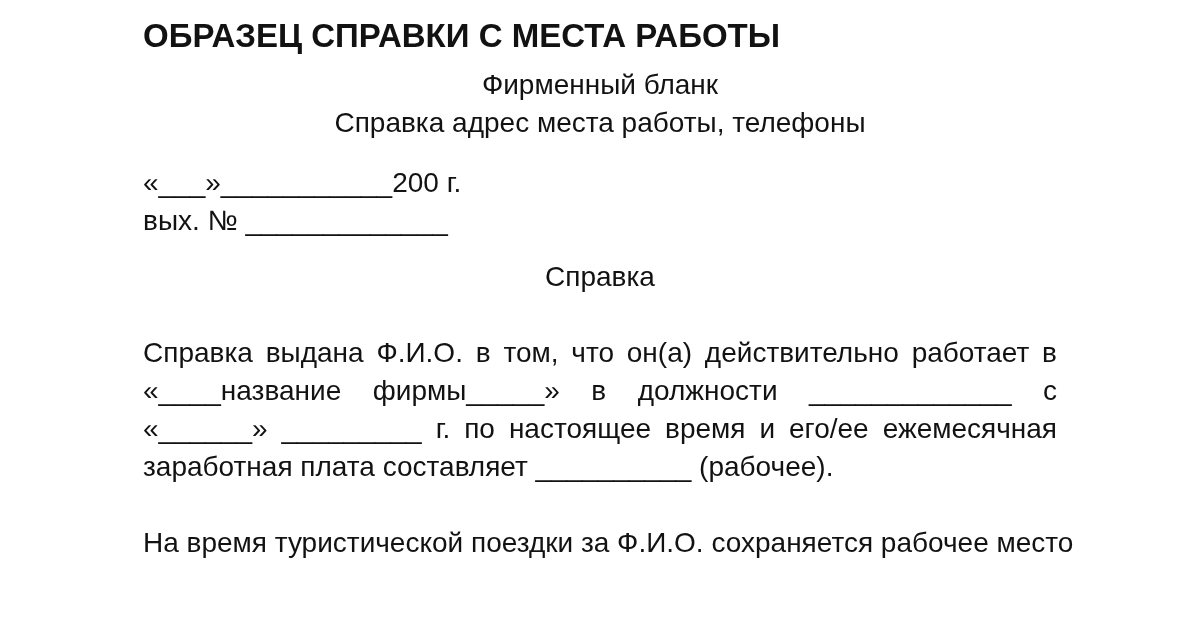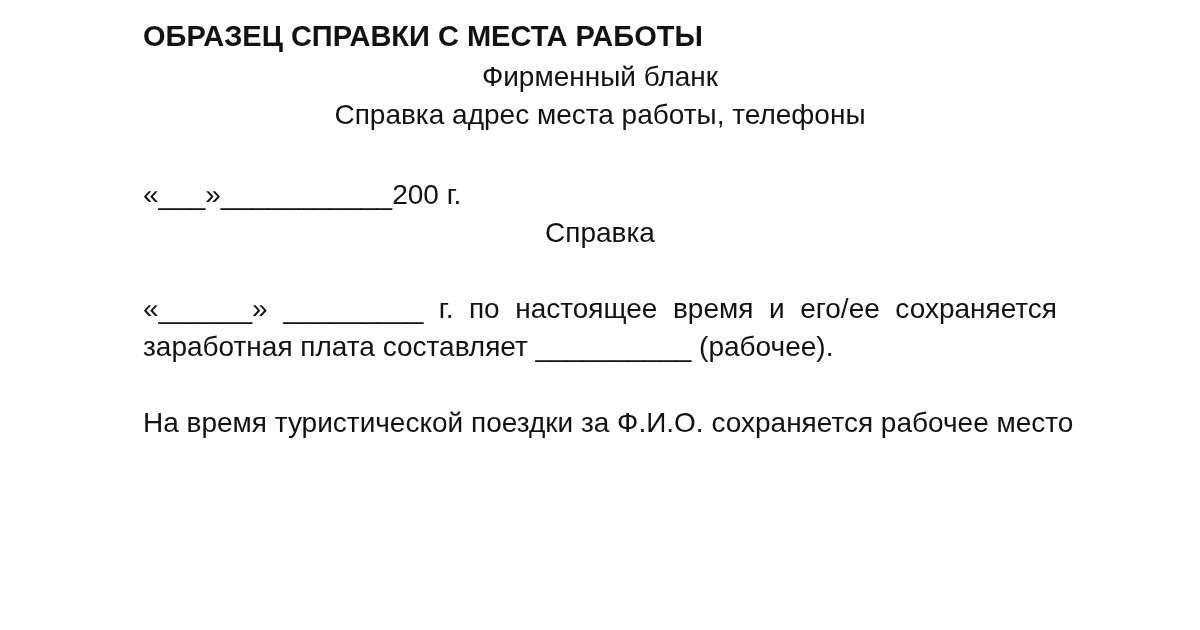--- a/index.html
+++ b/index.html
@@ -17,31 +17,31 @@
   .doc {
     width: 914px;
     padding: 0 143px;
   }
   .line {
     font-size: 28px;
     line-height: 38px;
     white-space: pre;
   }
   .title {
-    font-size: 29px;
+    font-size: 33px;
     line-height: 44px;
     font-weight: bold;
     margin-top: 14px;
     white-space: nowrap;
   }
   .center { text-align: center; }
-  .letterhead { }
+  .letterhead { margin-top: 8px; }
   .company { margin-top: 37px; }
-  .dateline { margin-top: 42px; }
-  .heading { margin-top: 0; }
+  .dateline { margin-top: 22px; }
+  .heading { margin-top: 18px; }
   .para { margin-top: 38px; }
   .just {
     white-space: normal;
     text-align: justify;
     text-align-last: justify;
   }
   .footer-line {
     margin-top: 38px;
     white-space: nowrap;
   }
@@ -53,23 +53,26 @@
 
   <div class="title">ОБРАЗЕЦ СПРАВКИ С МЕСТА РАБОТЫ</div>
 
   <div class="line center letterhead">Фирменный бланк</div>
 
 
   <div class="line center">Справка адрес места работы, телефоны</div>
 
   <div class="line dateline">«___»___________200 г.</div>
 
+  <div class="line">вых. № _____________</div>
 
   <div class="line center heading">Справка</div>
 
   <div class="para">
-    <div class="line just">«______» _________ г. по настоящее время и его/ее сохраняется</div>
+    <div class="line just">Справка выдана Ф.И.О. в том, что он(а) действительно работает в</div>
+    <div class="line just">«____название фирмы_____» в должности _____________ с</div>
+    <div class="line just">«______» _________ г. по настоящее время и его/ее ежемесячная</div>
     <div class="line">заработная плата составляет __________ (рабочее).</div>
   </div>
 
   <div class="line footer-line">На время туристической поездки за Ф.И.О. сохраняется рабочее место</div>
 
 </div>
 
 </body></html>

